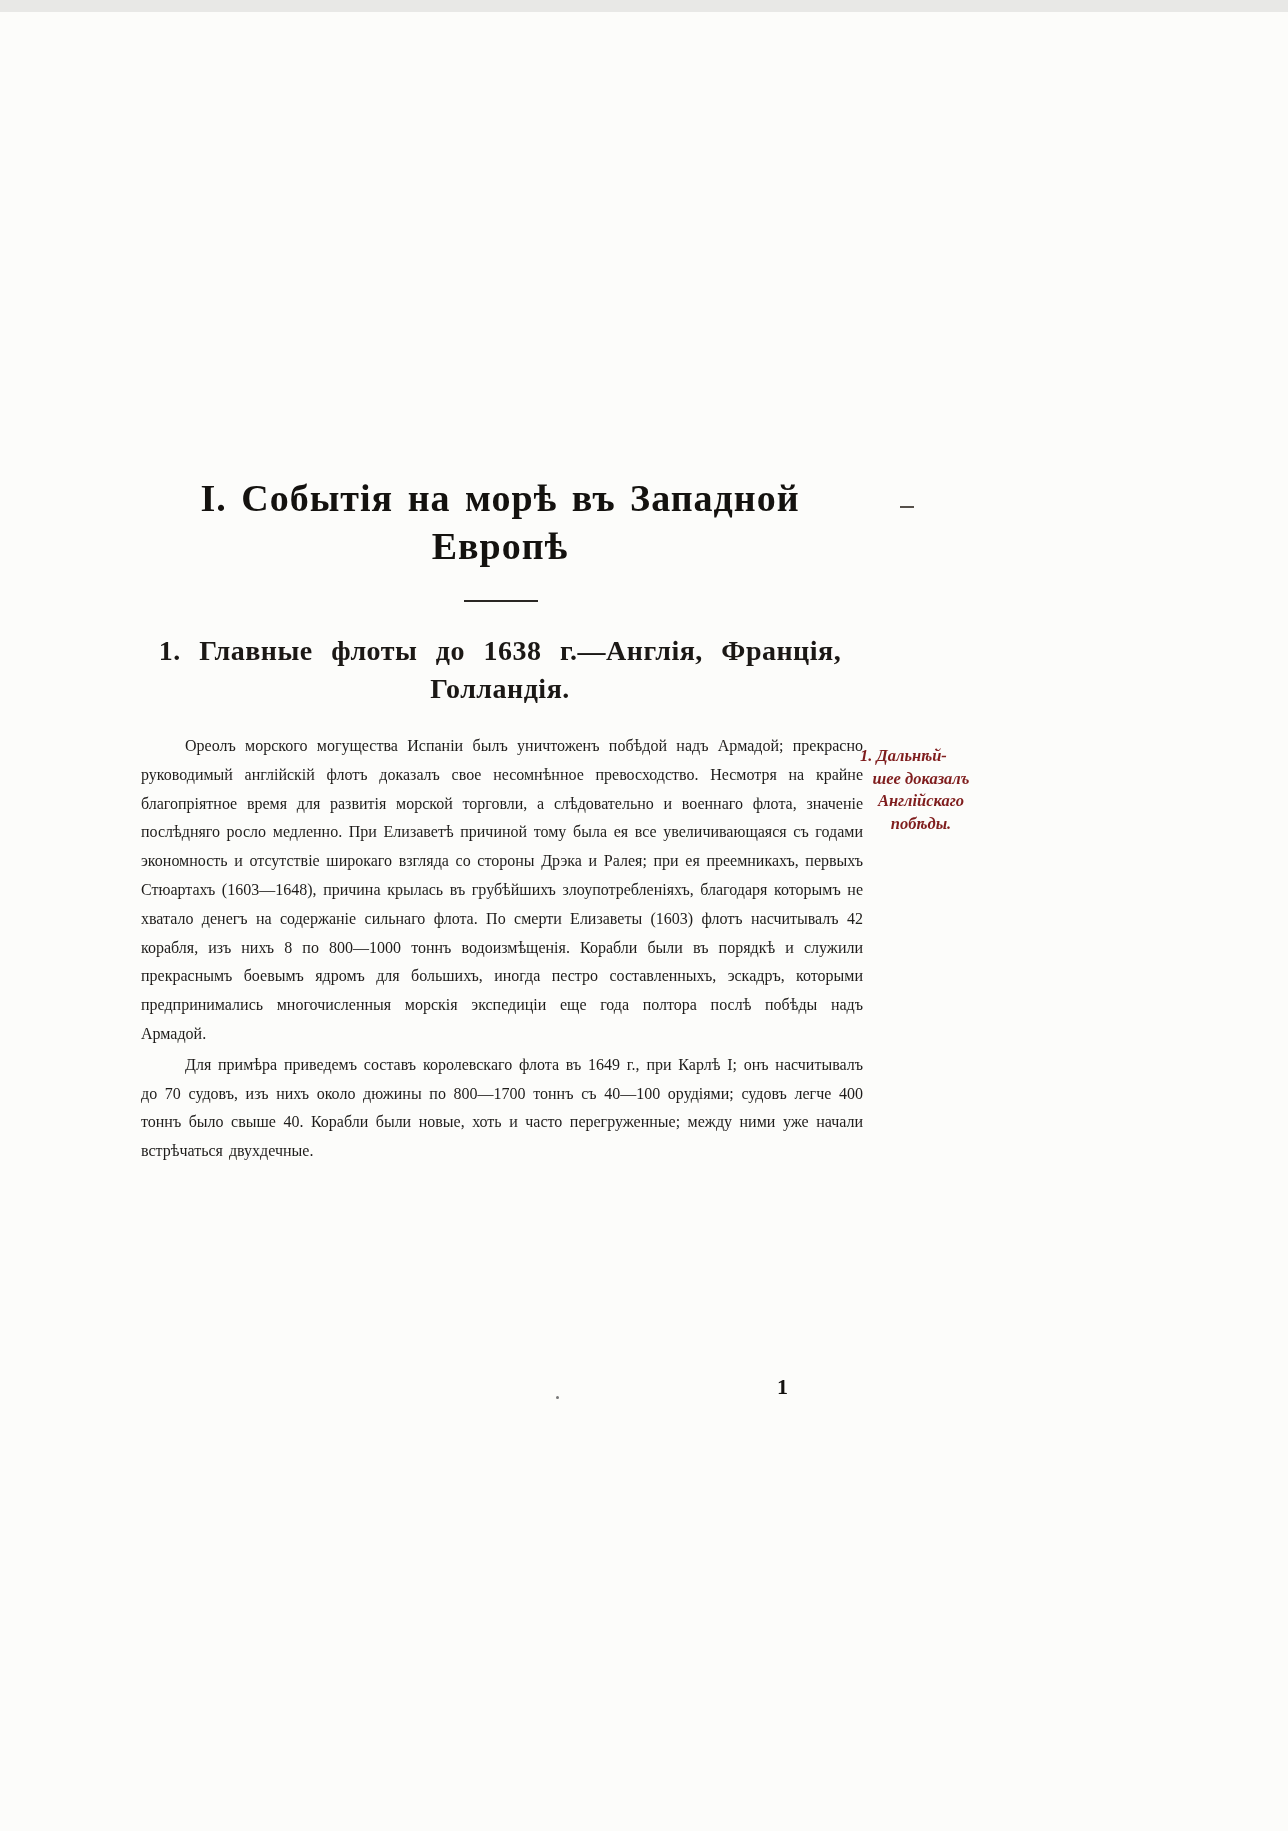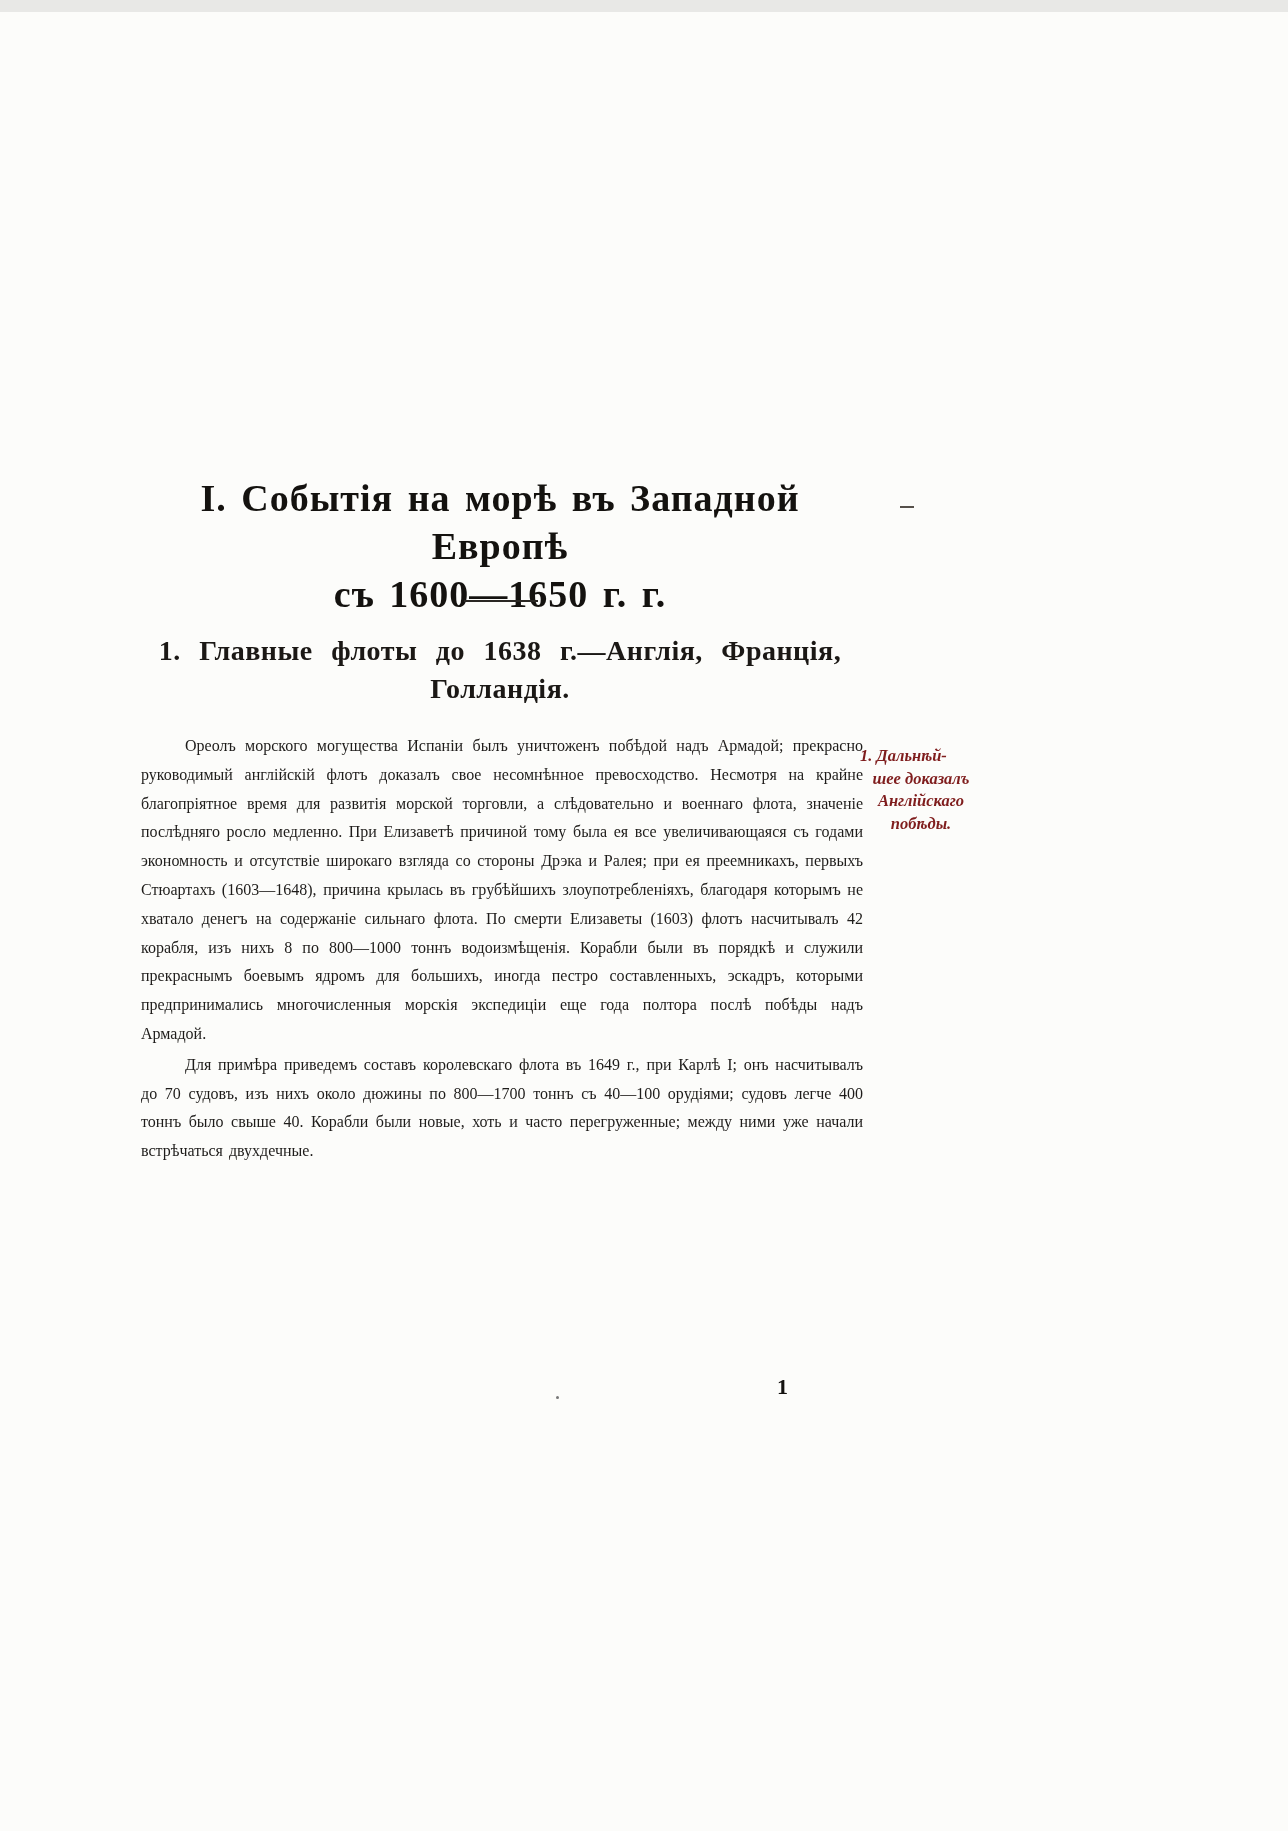--- a/index.html
+++ b/index.html
@@ -116,21 +116,20 @@
     border-radius: 50%;
   }
 </style>
 </head>
 <body>
 
 <div class="page">
 
   <h1 class="chapter-title">
     <span>I. Событія на морѣ въ Западной Европѣ</span><br>
-    <span>съ 1600—1650 г. г.</span>
   </h1>
 
   <div class="stray-mark"></div>
 
   <hr class="title-divider">
 
   <h2 class="section-heading">
     <span>1. Главные флоты до 1638 г.—Англія, Франція,</span><br>
     <span>Голландія.</span>
   </h2>

